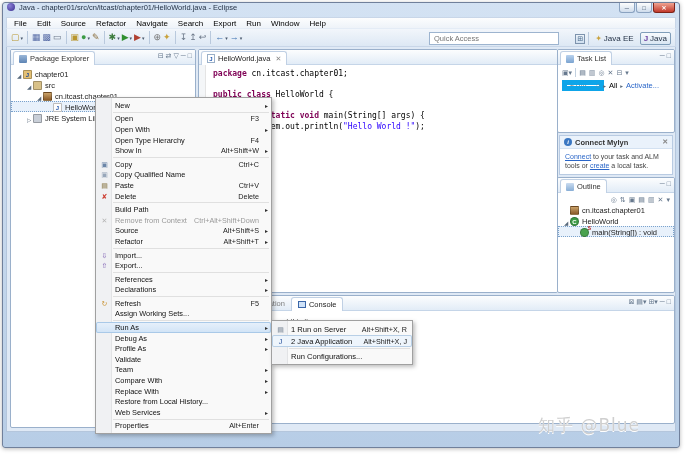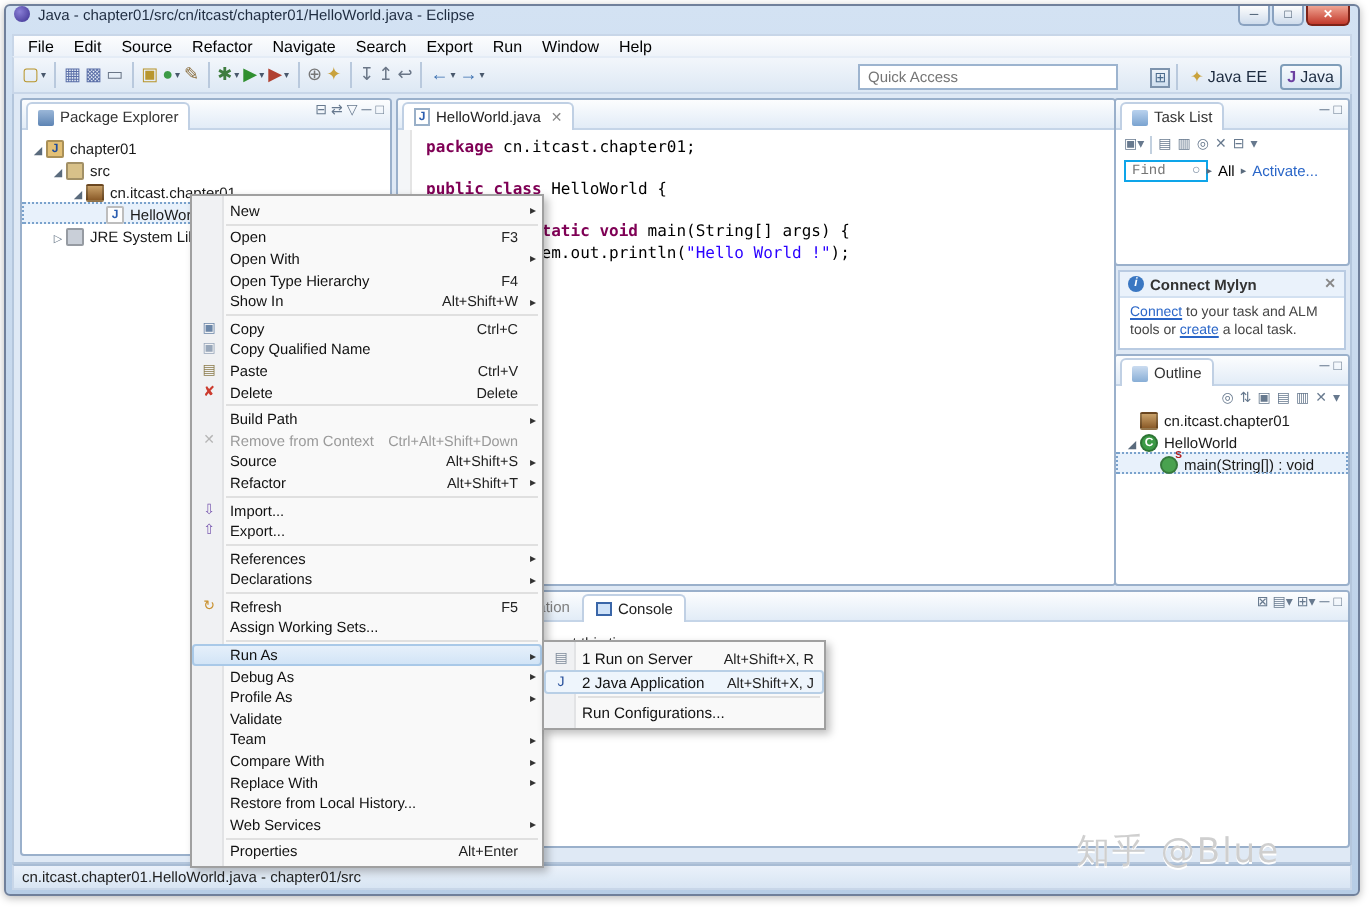--- a/index.html
+++ b/index.html
@@ -72,21 +72,21 @@
   .eruler{position:absolute;left:0;top:0;bottom:0;width:7px;background:#f4f6f8;border-right:1px solid #e4e4e4;}
   .code{position:absolute;left:14px;top:4px;font-family:"DejaVu Sans Mono",monospace;font-size:8px;line-height:10.5px;white-space:pre;}
   .cline{height:10.5px;}
   .ck{color:#7f0055;font-weight:bold;margin-top:12px;}
   .cp{color:#000;}
   .cs{color:#2a00ff;}
 
   
   .tl-tools{display:flex;align-items:center;gap:3px;padding:3px 4px 1px 4px;}
   .tl-findrow{display:flex;align-items:center;gap:3px;padding:2px 4px;font-size:7.5px;}
-  .find{width:42px;height:11px;border:1px solid #0ea5e9;font-size:7px;padding:0 3px;color:#555;font-family:Liberation Mono, monospace;}
+  .find{width:42px;height:11px;border:5px solid #0ea5e9;font-size:7px;padding:0 3px;color:#555;font-family:Liberation Mono, monospace;}
   .mag{font-size:7px;color:#7a8ba0;margin-left:-11px;}
   .tl-link{color:#2a66c8;}
   .tl-arrow{font-size:5.5px;color:#5a6b7d;}
 
   
   .mylyn{position:absolute;background:#fff;border:1px solid #b9cbe2;}
   .myhead{display:flex;align-items:center;gap:3px;height:13px;background:#eaf2fb;border-bottom:1px solid #d3e1f1;padding:0 4px;font-size:7.5px;font-weight:bold;color:#333;}
   .info-ic{width:8px;height:8px;border-radius:50%;background:#3a77c2;color:#fff;font-size:6px;font-style:italic;display:flex;align-items:center;justify-content:center;line-height:1;}
   .myclose{margin-left:auto;font-size:7px;color:#888;}
   .mybody{padding:3px 5px;font-size:7px;color:#444;line-height:9px;}
@@ -399,23 +399,20 @@
               <span class="hic">⊞▾</span>
               <span class="hic">─</span>
               <span class="hic">□</span>
             </span>
         </div>
         <div class="cmsg">No consoles to display at this time.</div>
       </div>
 
     </div>
 
-    <div class="statusbar">
-      <span class="sbtext">cn.itcast.chapter01.HelloWorld.java - chapter01/src</span>
-    </div>
   </div>
 
   <div class="cmenu" id="cmenu">
       <div class="mrow">
         <span class="mlab">New</span>
         <span class="ar">▸</span>
       </div>
       <div class="msep"></div>
       <div class="mrow">
         <span class="mlab">Open</span>

